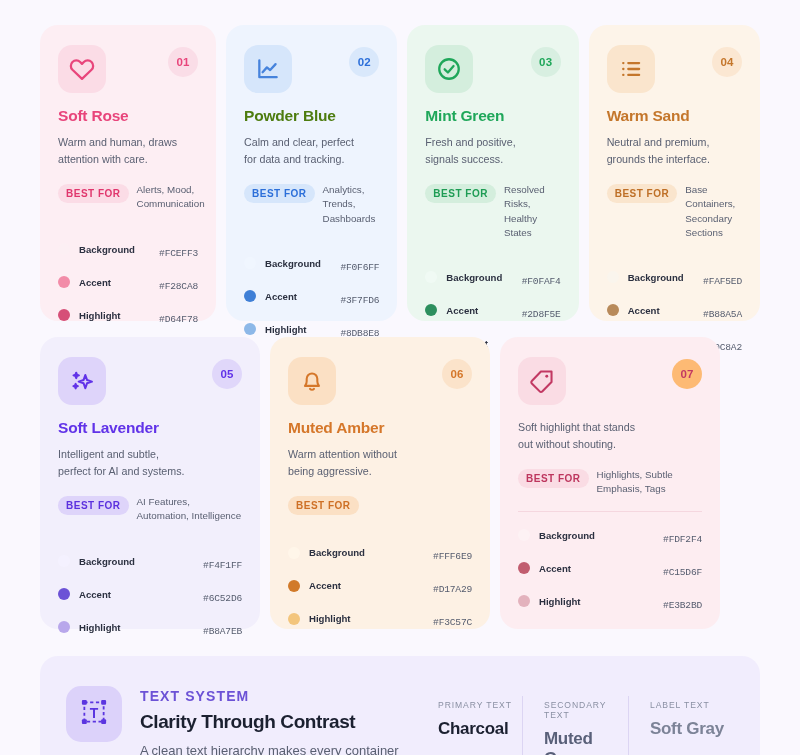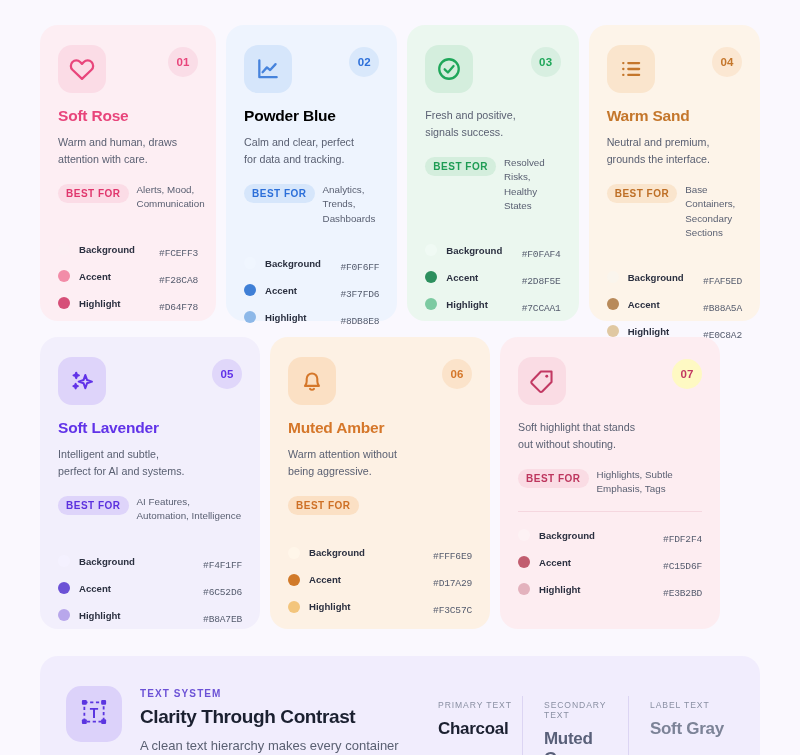--- a/index.html
+++ b/index.html
@@ -109,21 +109,21 @@
     color: #5A6072;
     white-space: pre-line;
   }
 
   .divider {
     height: 1px;
     width: 100%;
     margin: 0 0 14px 0;
   }
 
-  .swatches { display: flex; flex-direction: column; gap: 8px; }
+  .swatches { display: flex; flex-direction: column; gap: 14px; }
   .swatch-row {
     display: flex;
     align-items: center;
     font-size: 9.6px;
   }
   .dot {
     width: 12px;
     height: 12px;
     border-radius: 50%;
     flex: none;
@@ -162,21 +162,21 @@
     border-radius: 15px;
     background: #DCD2FA;
     display: flex;
     align-items: center;
     justify-content: center;
     flex: none;
     margin-right: 18px;
   }
   .tp-main { flex: none; width: 276px; padding-top: 2px; }
   .tp-eyebrow {
-    font-size: 10px;
+    font-size: 14px;
     font-weight: bold;
     letter-spacing: 1.1px;
     color: #6C52D6;
     margin-bottom: 7px;
   }
   .tp-title {
     font-size: 19px;
     font-weight: bold;
     color: #1B2030;
     letter-spacing: -.4px;
@@ -265,21 +265,21 @@
         <div class="icon-tile" style="background: rgb(214, 230, 251);">
           <span>
             <svg width="26" height="26" viewBox="0 0 24 24" fill="none" stroke="#4683DC" stroke-width="2.1" stroke-linecap="round" stroke-linejoin="round">
               <path d="M4 4v15.5h16"></path>
               <polyline points="7,15 11,10.5 14,13 19,7.5"></polyline>
             </svg>
           </span>
         </div>
         <div class="num-badge" style="background: rgb(217, 232, 251); color: rgb(44, 111, 217);">02</div>
       </div>
-      <div class="card-title" style="color: #000000;">Powder Blue</div>
+      <div class="card-title" style="color: #4d7c0f;">Powder Blue</div>
       <div class="card-desc">Calm and clear, perfect
 for data and tracking.</div>
       <div class="bestfor-row">
         <span class="bestfor-pill" style="background: rgb(214, 230, 251); color: rgb(44, 111, 217);">BEST FOR</span>
         <span class="bestfor-text">Analytics, Trends,
 Dashboards</span>
       </div>
       <div class="divider" style="background: rgb(213, 227, 246);"></div>
       <div class="swatches">
         <div class="swatch-row">
@@ -305,20 +305,21 @@
         <div class="icon-tile" style="background: rgb(212, 238, 221);">
           <span>
             <svg width="26" height="26" viewBox="0 0 24 24" fill="none" stroke="#1FA75A" stroke-width="2.1" stroke-linecap="round" stroke-linejoin="round">
               <circle cx="12" cy="12" r="9"></circle>
               <polyline points="8,12.3 11,15.2 16.2,9.3"></polyline>
             </svg>
           </span>
         </div>
         <div class="num-badge" style="background: rgb(216, 239, 225); color: rgb(31, 167, 90);">03</div>
       </div>
+      <div class="card-title" style="color: rgb(31, 167, 90);">Mint Green</div>
       <div class="card-desc">Fresh and positive,
 signals success.</div>
       <div class="bestfor-row">
         <span class="bestfor-pill" style="background: rgb(212, 238, 221); color: rgb(30, 156, 84);">BEST FOR</span>
         <span class="bestfor-text">Resolved Risks,
 Healthy States</span>
       </div>
       <div class="divider" style="background: rgb(207, 232, 217);"></div>
       <div class="swatches">
         <div class="swatch-row">
@@ -469,21 +470,21 @@
     <div class="card" style="background: rgb(253, 237, 241);">
       <div class="card-head">
         <div class="icon-tile" style="background: rgb(250, 220, 228);">
           <span>
             <svg width="26" height="26" viewBox="0 0 24 24" fill="none" stroke="#C23963" stroke-width="1.9" stroke-linecap="round" stroke-linejoin="round">
               <path d="M11 3.2H20.8V13l-8.6 8.6a1.6 1.6 0 0 1-2.3 0L2.6 14.3a1.6 1.6 0 0 1 0-2.3z"></path>
               <circle cx="16.4" cy="7.6" r="1.35" fill="#C23963" stroke="none"></circle>
             </svg>
           </span>
         </div>
-        <div class="num-badge" style="background: #fef9c3; color: rgb(194, 57, 99);">07</div>
+        <div class="num-badge" style="background: #fdba74; color: rgb(194, 57, 99);">07</div>
       </div>
       <div class="card-desc">Soft highlight that stands
 out without shouting.</div>
       <div class="bestfor-row">
         <span class="bestfor-pill" style="background: rgb(250, 220, 228); color: rgb(189, 54, 94);">BEST FOR</span>
         <span class="bestfor-text">Highlights, Subtle
 Emphasis, Tags</span>
       </div>
       <div class="divider" style="background: rgb(245, 215, 223);"></div>
       <div class="swatches">

